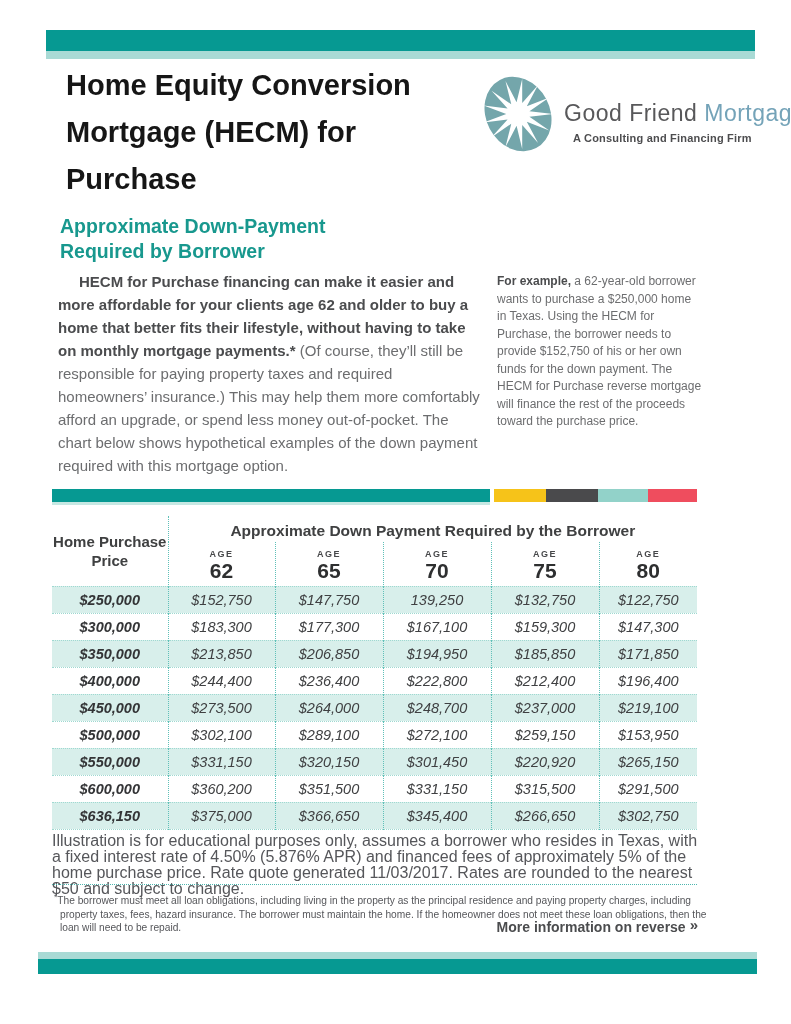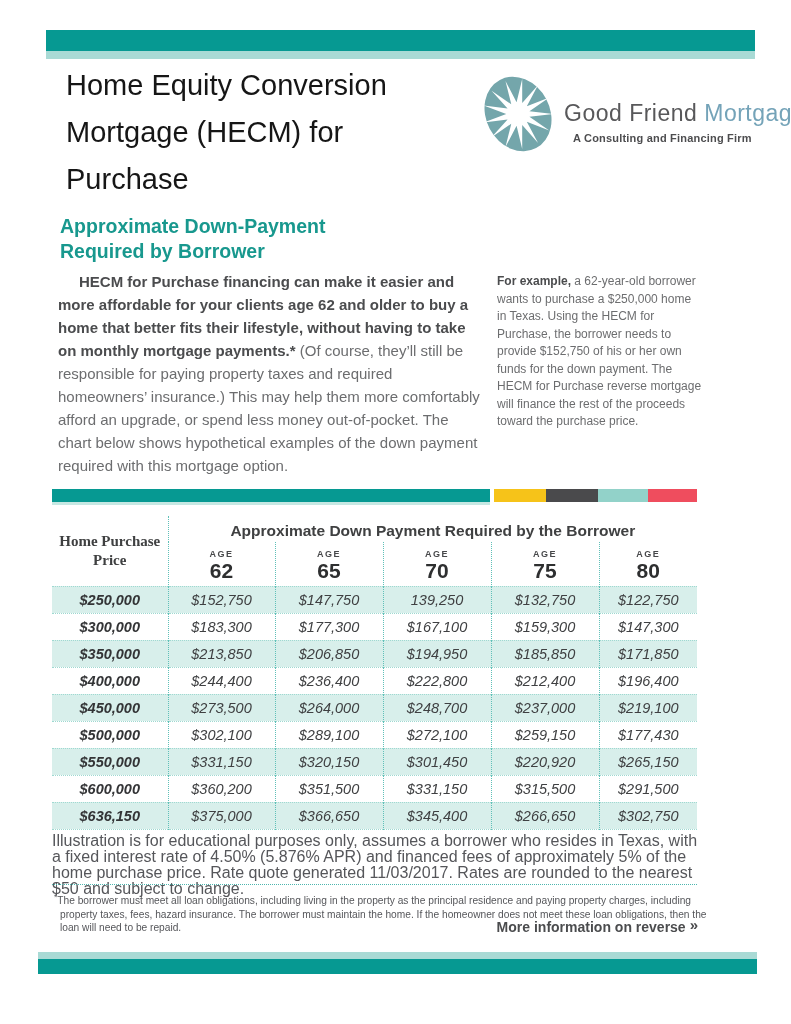--- a/index.html
+++ b/index.html
@@ -7,21 +7,21 @@
               font-family:"Liberation Sans", sans-serif; position:relative; }
 
   
   .top-bar        { position:absolute; left:46px;  top:30px;  width:709px; height:21px; }
   .top-bar-light  { position:absolute; left:46px;  top:51px;  width:709px; height:8px;  }
   .bottom-light   { position:absolute; left:38px;  top:952px; width:719px; height:7px;  }
   .bottom-bar     { position:absolute; left:38px;  top:959px; width:719px; height:15px; }
 
   
   .page-title { position:absolute; left:66px; top:62px; width:400px;
-                font-size:29px; font-weight:normal; line-height:47px; color:#161616; }
+                font-size:29px; font-weight:bold; line-height:47px; color:#161616; }
 
   .logo { position:absolute; left:476px; top:66px; width:280px; height:100px; }
   .logo-burst { position:absolute; left:0; top:0; width:84px; height:96px; }
   .logo-text  { position:absolute; left:88px; top:34px; white-space:nowrap;
                 font-size:23px; color:#58585a; letter-spacing:0.5px; }
   .logo-text .brand2 { color:#74a3b8; }
   .logo-tagline { position:absolute; left:97px; top:66px; font-size:11px; font-weight:bold;
                   color:#4d4d4f; letter-spacing:0.2px; }
 
   .section-heading { position:absolute; left:60px; top:202px; width:290px;
@@ -44,21 +44,21 @@
   .seg-mint   { left:546px; width:50px; }
   .seg-red    { left:596px; width:49px; }
 
   
   .table-wrap { position:absolute; left:52px; top:516px; width:645px; }
   table { border-collapse:collapse; width:645px; table-layout:fixed; }
   col.c1 { width:116px; } col.c2 { width:107px; } col.c3,col.c4,col.c5 { width:108px; } col.c6 { width:98px; }
   th, td { text-align:center; vertical-align:middle; }
   thead th { background:#ffffff; color:#3f4041; }
   .col1-header { font-size:15px; font-weight:bold; line-height:19px;
-                 border-right:1px dotted #5fc0b8;font-family:Liberation Serif, serif; }
+                 border-right:1px dotted #5fc0b8; }
   .span-header { font-size:15.5px; font-weight:bold; height:26px; vertical-align:bottom; padding-bottom:2px; }
   .age-cell { height:44px; border-left:1px dotted #5fc0b8; vertical-align:middle; padding-top:4px; }
   .age-cell:first-child { border-left:none; }
   .age-label { font-size:9px; font-weight:bold; letter-spacing:1.5px; color:#47484a; }
   .age-num   { font-size:21px; font-weight:bold; color:#2e2f30; line-height:24px; }
   tbody tr { height:27px; border-bottom:1px dotted #9fd9d1;font-style:italic; }
   tbody tr:first-child { border-top:1px dotted #9fd9d1; }
   tbody tr:nth-child(odd) { background:#d8efeb; }
   tbody td { font-size:14.5px; color:#3f4042; border-left:1px dotted #5fc0b8; }
   tbody td:first-child { border-left:none; font-weight:bold; color:#333436; }
@@ -184,21 +184,21 @@
           <td>$248,700</td>
           <td>$237,000</td>
           <td>$219,100</td>
         </tr>
         <tr>
           <td>$500,000</td>
           <td>$302,100</td>
           <td>$289,100</td>
           <td>$272,100</td>
           <td>$259,150</td>
-          <td>$177,430</td>
+          <td>$153,950</td>
         </tr>
         <tr>
           <td>$550,000</td>
           <td>$331,150</td>
           <td>$320,150</td>
           <td>$301,450</td>
           <td>$220,920</td>
           <td>$265,150</td>
         </tr>
         <tr>

